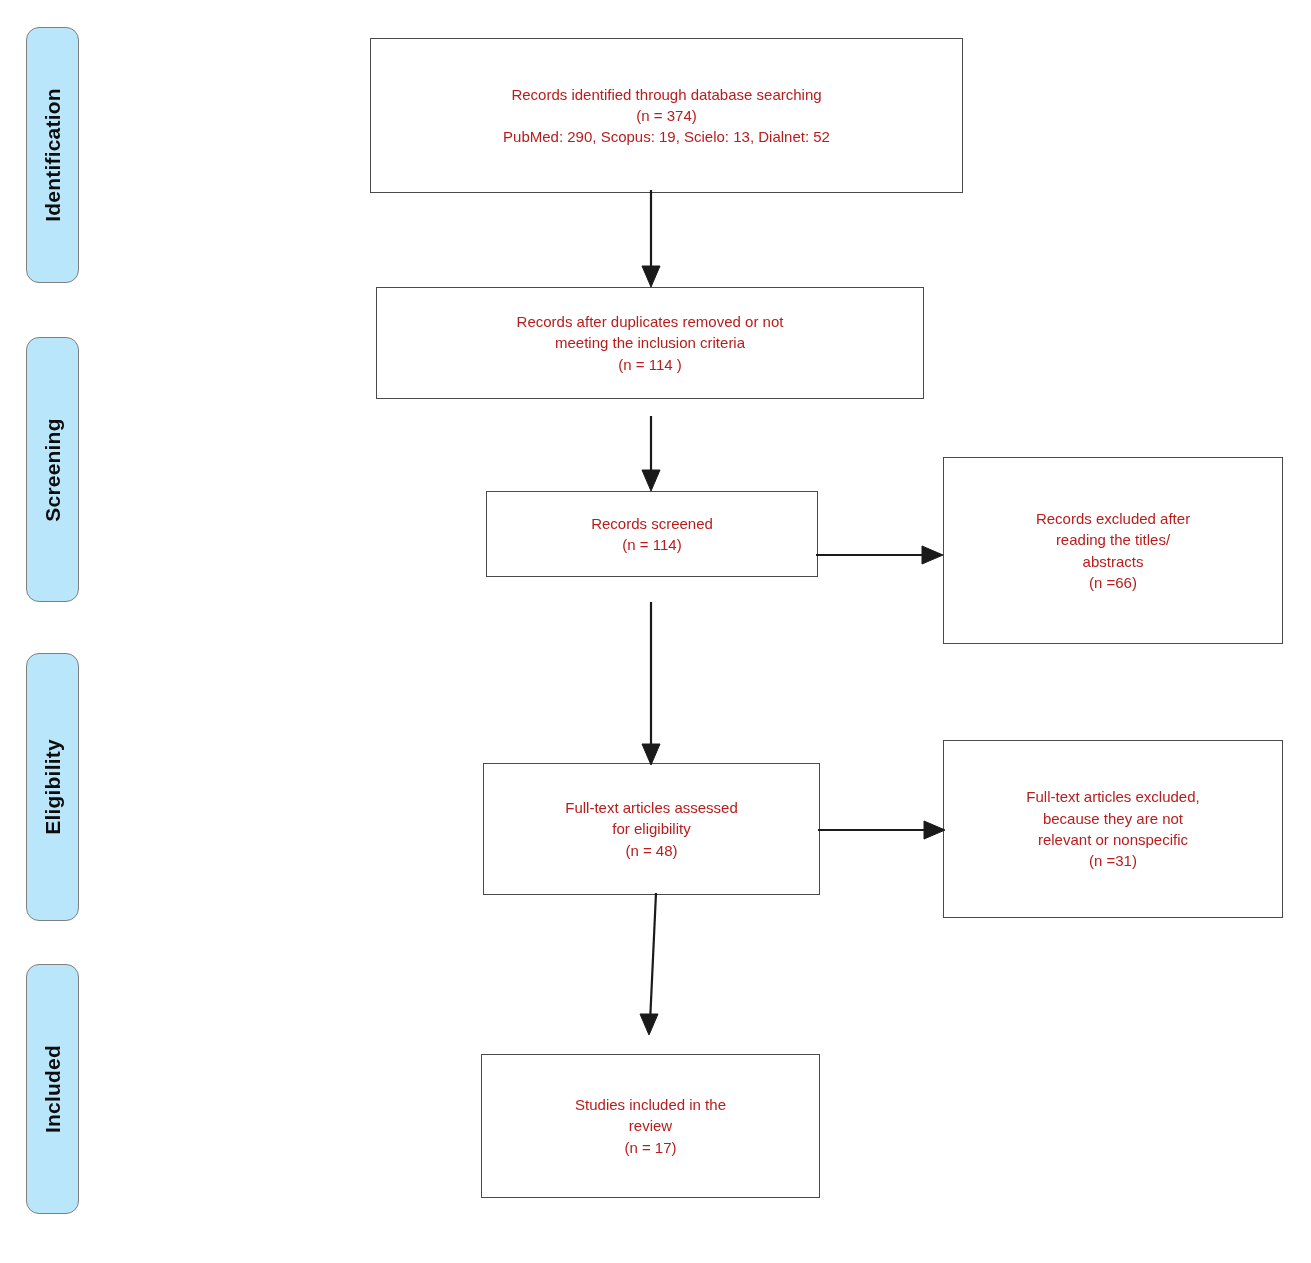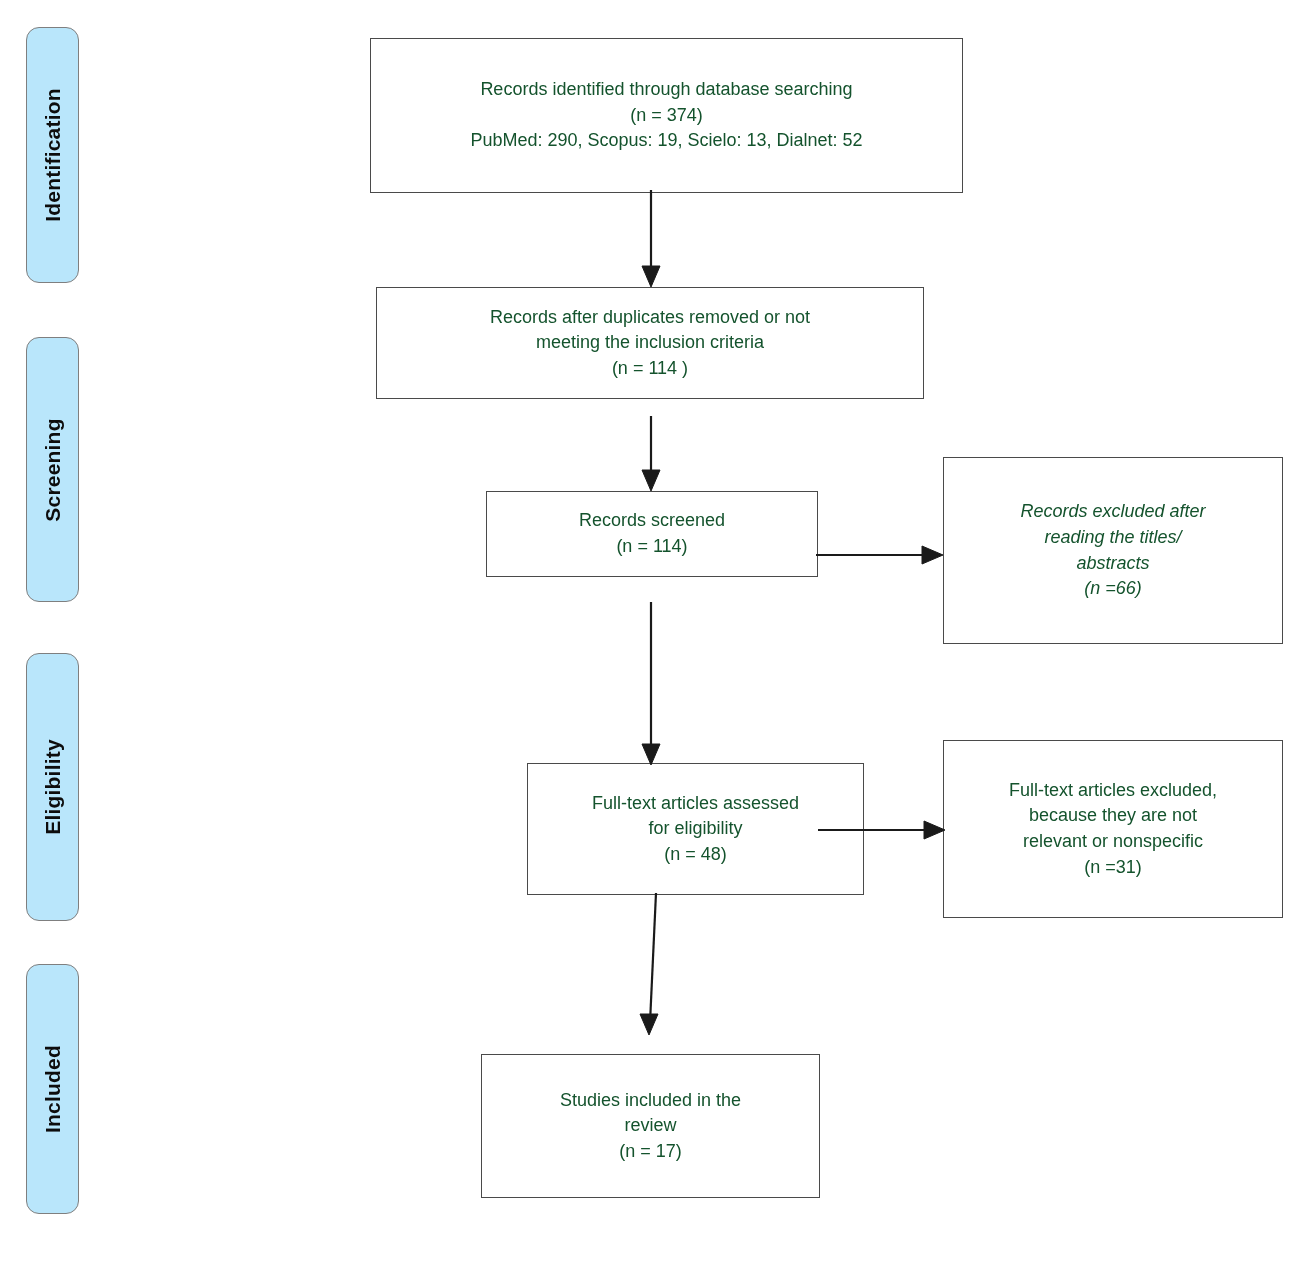--- a/index.html
+++ b/index.html
@@ -44,23 +44,23 @@
     position: absolute;
     background: #ffffff;
     border: 1.6px solid #4a4a4a;
     box-sizing: border-box;
     display: flex;
     align-items: center;
     justify-content: center;
     text-align: center;
   }
   .flow-box .box-text {
-    font-size: 18px;
+    font-size: 15px;
     line-height: 1.42;
-    color: #14532d;
+    color: #b91c1c;
     padding: 0 10px;
     white-space: pre-line;
   }
 
   
   .connector {
     position: absolute;
     overflow: visible;
   }
   .connector line,
@@ -107,28 +107,28 @@
     <div class="box-text">Records after duplicates removed or not
 meeting the inclusion criteria
 (n = 114 )</div>
   </div>
 
   <div class="flow-box" style="left:486px; top:491px; width:332px; height:86px;">
     <div class="box-text">Records screened
 (n = 114)</div>
   </div>
 
-  <div class="flow-box" style="left:943px; top:457px; width:340px; height:187px;font-style:italic;">
+  <div class="flow-box" style="left:943px; top:457px; width:340px; height:187px;">
     <div class="box-text">Records excluded after
 reading the titles/
 abstracts
 (n =66)</div>
   </div>
 
-  <div class="flow-box" style="left:483px; top:763px; width:337px; height:132px;margin-left:44px;">
+  <div class="flow-box" style="left:483px; top:763px; width:337px; height:132px;">
     <div class="box-text">Full-text articles assessed
 for eligibility
 (n = 48)</div>
   </div>
 
   <div class="flow-box" style="left:943px; top:740px; width:340px; height:178px;">
     <div class="box-text">Full-text articles excluded,
 because they are not
 relevant or nonspecific
 (n =31)</div>

